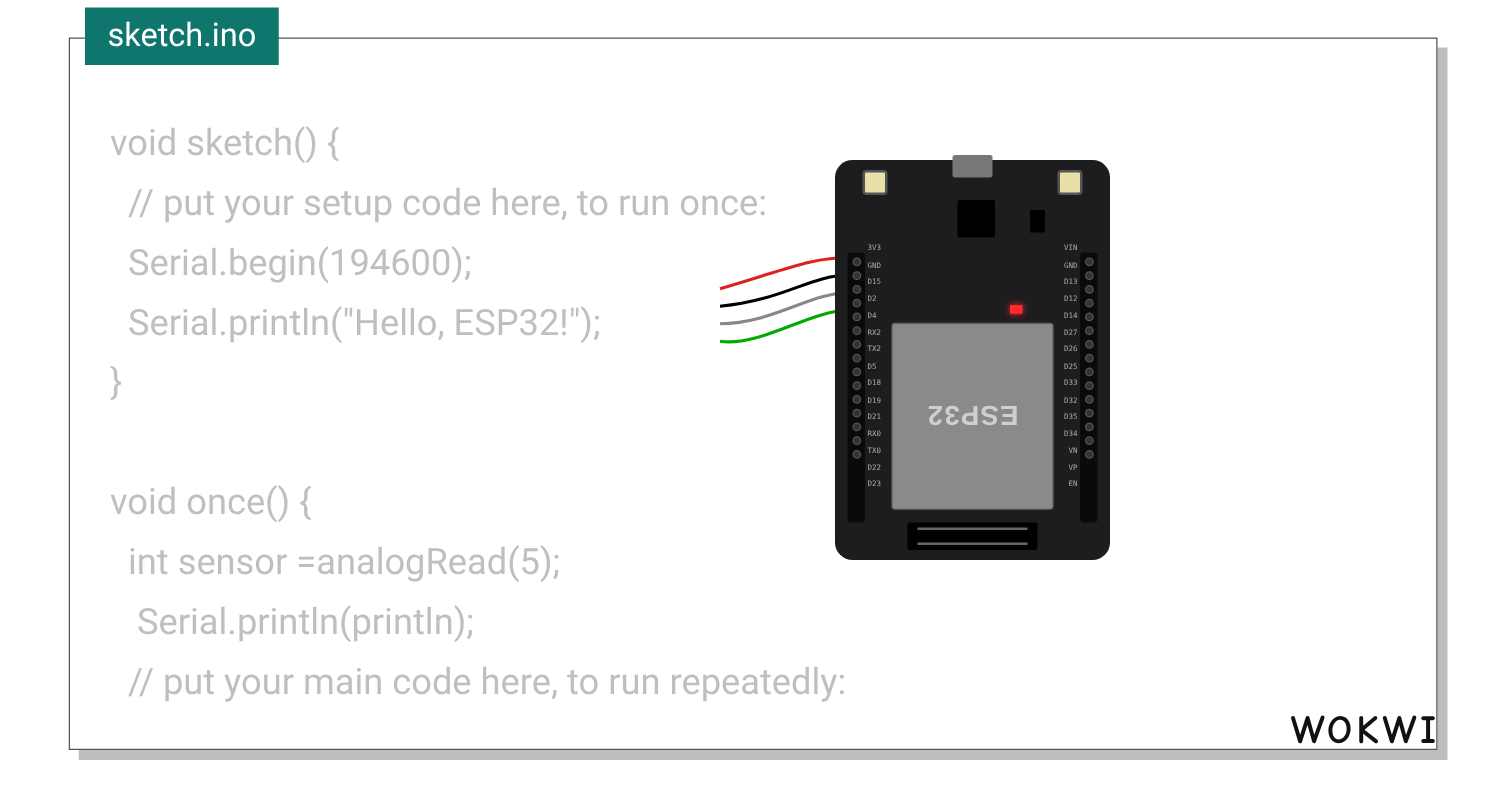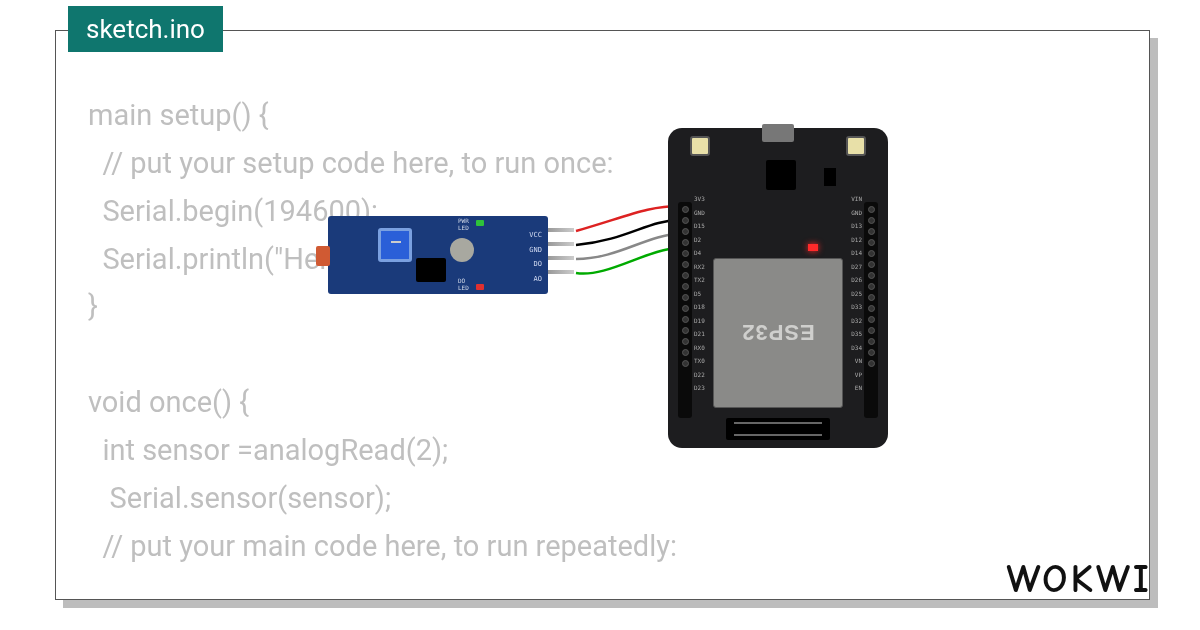--- a/index.html
+++ b/index.html
@@ -44,21 +44,21 @@
     line-height: 1.65;
     font-family: "Segoe UI", Roboto, Helvetica, Arial, sans-serif;
     white-space: pre;
   }
   .logo {
     position: absolute;
     right: 48px;
     bottom: 28px;
     font-family: "Comic Sans MS", "Comic Neue", cursive, sans-serif;
     font-weight: 600;
-    font-size: 40px;
+    font-size: 32px;
     letter-spacing: 3px;
     color: #111;
   }
   
   .circuit {
     position: absolute;
     left: 308px;
     top: 128px;
     width: 640px;
     height: 320px;
@@ -283,66 +283,44 @@
 </style>
 </head>
 <body>
 
 <div class="outer-frame"></div>
 
 <div class="tab">
   <span>sketch.ino</span>
 </div>
 
-<div class="code-area"><span>main setup() {</span>
+<div class="code-area"><span>void sketch() {</span>
 <span>  // put your setup code here, to run once:</span>
 <span>  Serial.begin(194600);</span>
 <span>  Serial.println("Hello, ESP32!");</span>
 <span>}</span>
 <span></span>
 <span>void once() {</span>
-<span>  int sensor =analogRead(2);</span>
-<span>   Serial.sensor(sensor);</span>
+<span>  int sensor =analogRead(5);</span>
+<span>   Serial.println(println);</span>
 <span>  // put your main code here, to run repeatedly:</span></div>
 
 <div class="circuit">
 
   <svg class="wires">
 
     <path d="M 268 103 C 320 88, 340 78, 372 78" stroke="#d22" stroke-width="2.5" fill="none"></path>
 
     <path d="M 268 117 C 320 112, 340 92, 372 92" stroke="#000" stroke-width="2.5" fill="none"></path>
 
     <path d="M 268 131 C 310 131, 340 106, 372 106" stroke="#888" stroke-width="2.5" fill="none"></path>
 
     <path d="M 268 145 C 300 150, 340 120, 372 120" stroke="#0a0" stroke-width="2.5" fill="none"></path>
   </svg>
 
-  <div class="sensor-module">
-    <div class="ldr"></div>
-    <div class="pot"></div>
-    <div class="chip"></div>
-    <div class="round"></div>
-    <div class="led green"></div>
-    <div class="led red"></div>
-    <div class="plabel pwr" style="white-space:pre;">PWR
-LED</div>
-    <div class="plabel do" style="white-space:pre;">DO
-LED</div>
-    <div class="pinlbl" style="white-space:pre;">VCC
-GND
-DO
-AO</div>
-    <div class="pins">
-      <div class="pin"></div>
-        <div class="pin"></div>
-        <div class="pin"></div>
-        <div class="pin"></div>
-    </div>
-  </div>
 
   <div class="esp32">
     <div class="usb"></div>
     <div class="btn l"></div>
     <div class="btn r"></div>
     <div class="soc"></div>
     <div class="smallchip"></div>
     <div class="pwrled"></div>
     <div class="shield">
       <div class="label">ESP32</div>

